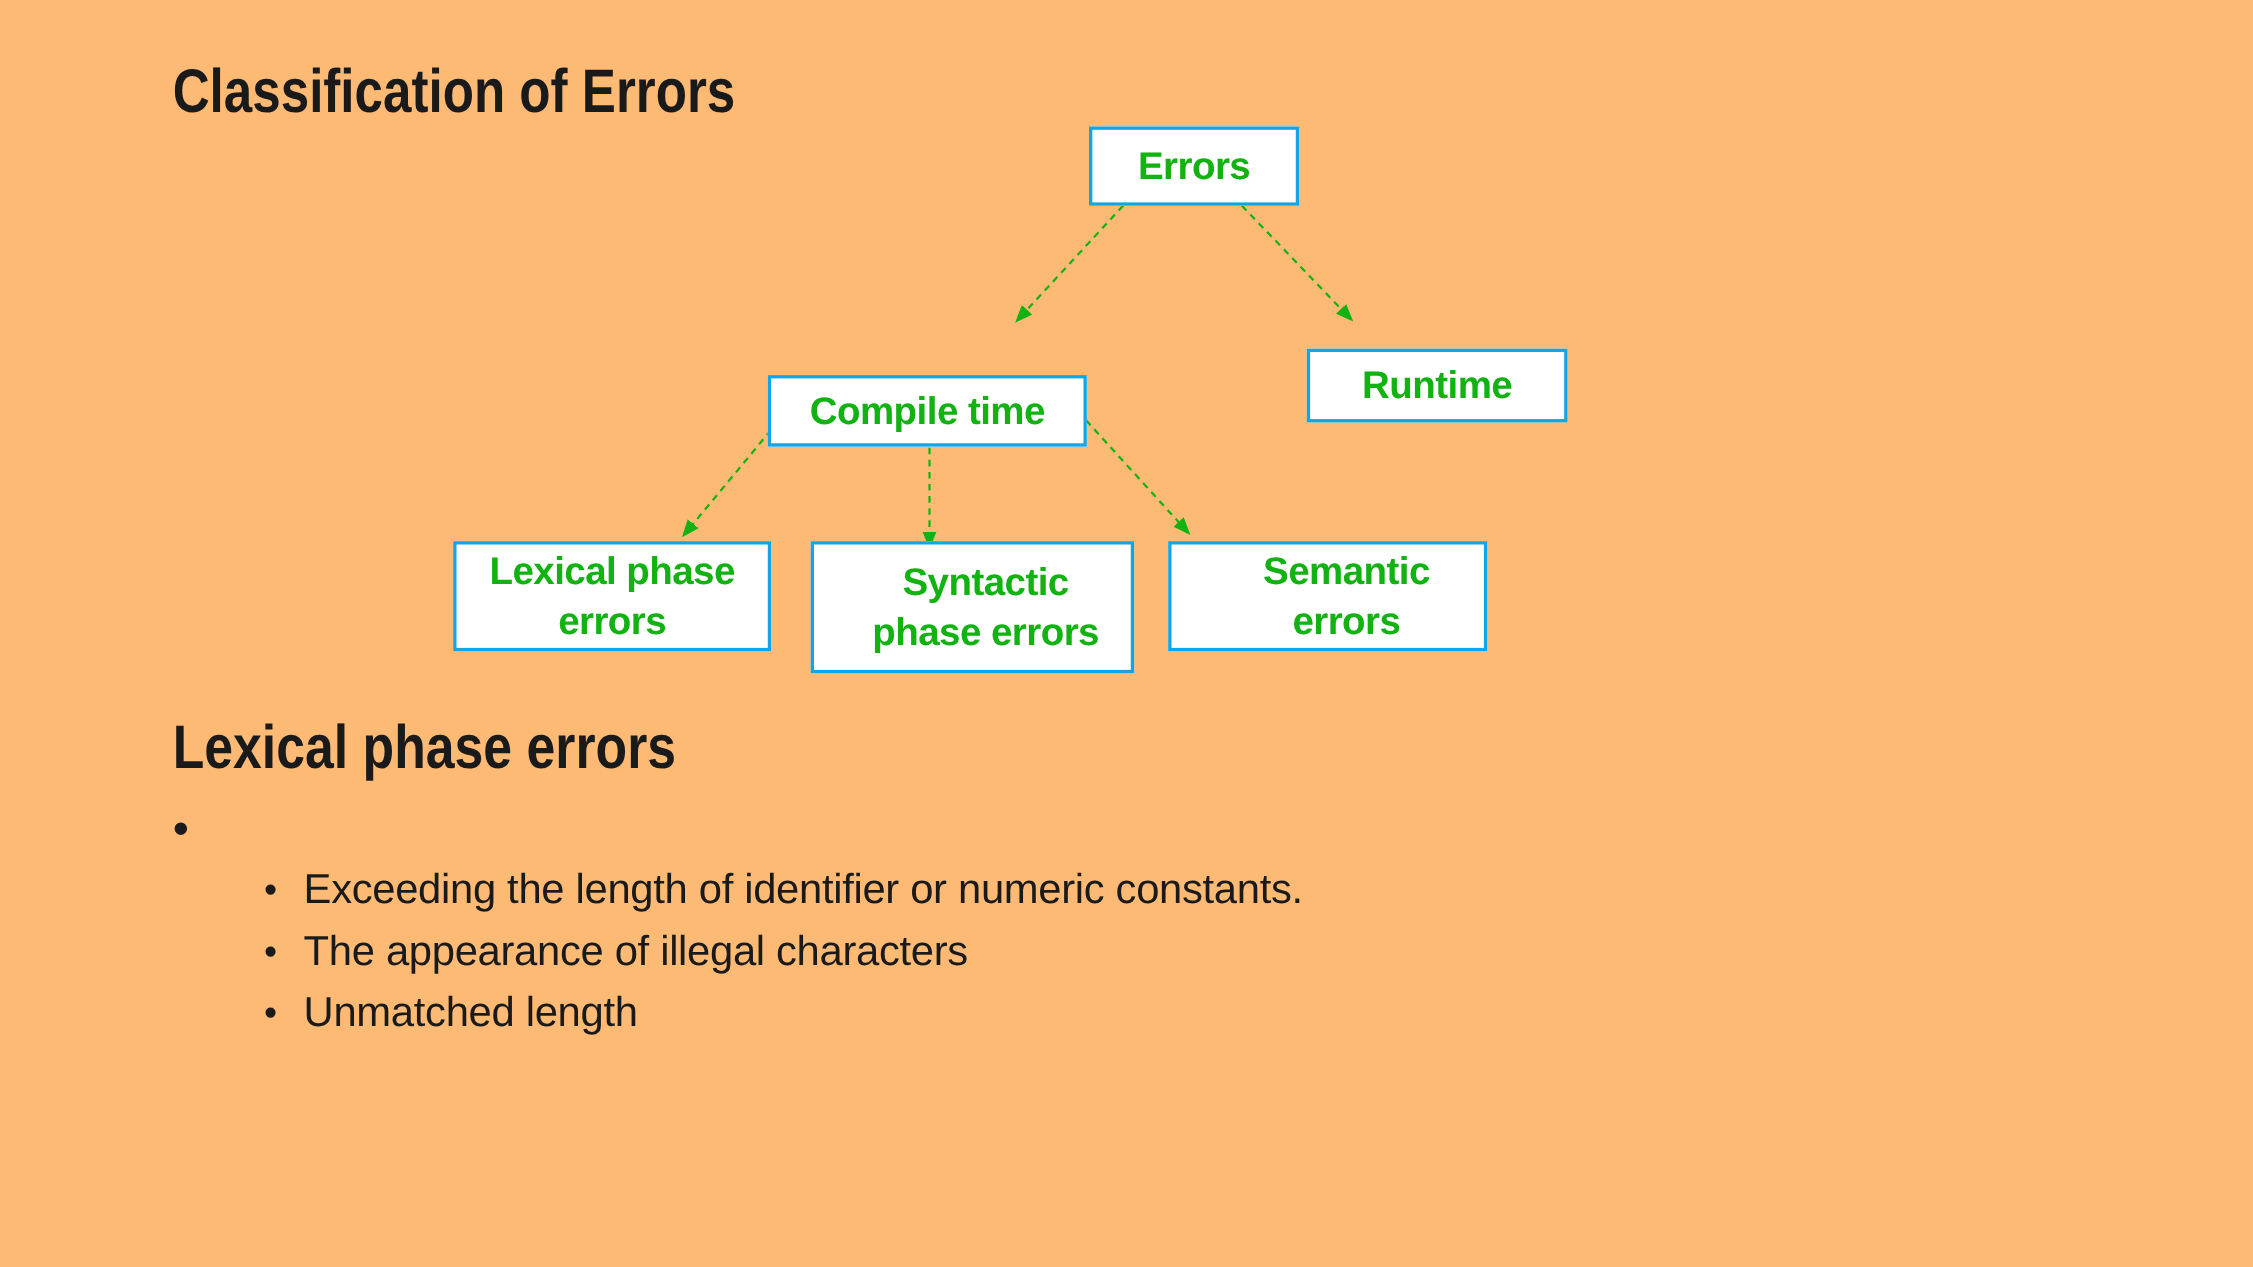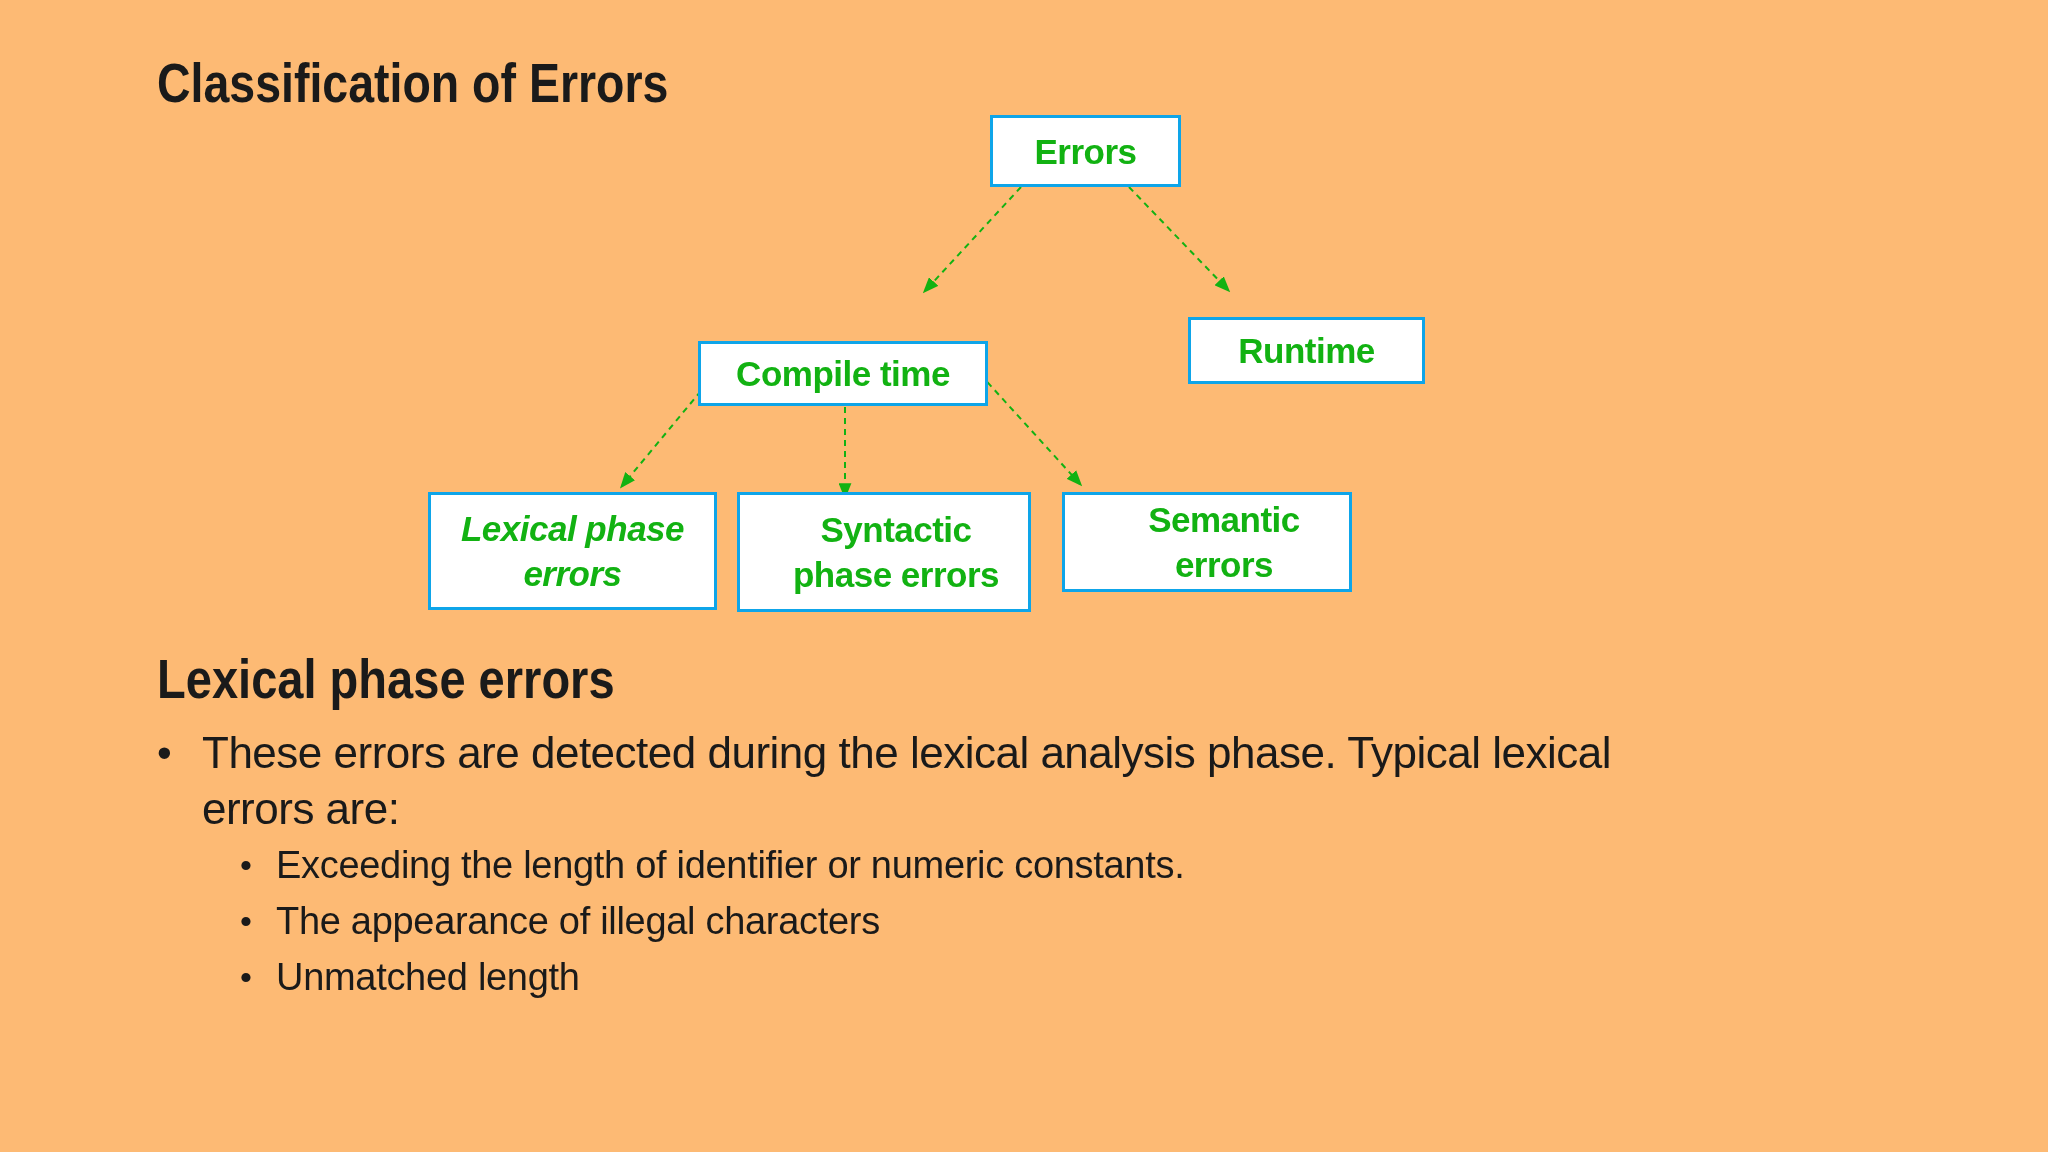--- a/index.html
+++ b/index.html
@@ -56,21 +56,21 @@
     flex-direction: column;
     align-items: center;
     justify-content: center;
     text-align: center;
     letter-spacing: -0.5px;
   }
   .node span { display: block; }
   .node-errors    { left: 990px;  top: 115px; width: 191px; height: 72px; }
   .node-compile   { left: 698px;  top: 305px; width: 290px; height: 65px; margin-top: 36px; }
   .node-runtime   { left: 1188px; top: 303px; width: 237px; height: 67px; margin-top: 14px; }
-  .node-lexical   { left: 428px;  top: 492px; width: 289px; height: 118px; font-style: italic; }
+  .node-lexical   { left: 412px;  top: 492px; width: 289px; height: 100px; }
   .node-syntactic { left: 737px;  top: 492px; width: 294px; height: 120px; padding-left: 24px; }
   .node-semantic  { left: 1062px; top: 492px; width: 290px; height: 100px; padding-left: 34px; }
 
   
   .text-block {
     position: absolute;
     left: 157px;
     top: 725px;
     width: 1780px;
     color: #1a1a1a;
@@ -140,24 +140,20 @@
   <div class="node node-semantic">
     <span>Semantic</span>
     <span>errors</span>
   </div>
 
   <div class="section-heading">Lexical phase errors</div>
 
   <div class="text-block">
     <div class="bullet-row">
       <span class="dot">•</span>
-      <span>
-        <span class="bullet-line">These errors are detected during the lexical analysis phase. Typical lexical</span>
-        <span class="bullet-line">errors are:</span>
-      </span>
     </div>
     <div class="sub-list">
       <div class="sub-item">
         <span class="dot">•</span>
         <span>Exceeding the length of identifier or numeric constants.</span>
       </div>
       <div class="sub-item">
         <span class="dot">•</span>
         <span>The appearance of illegal characters</span>
       </div>

